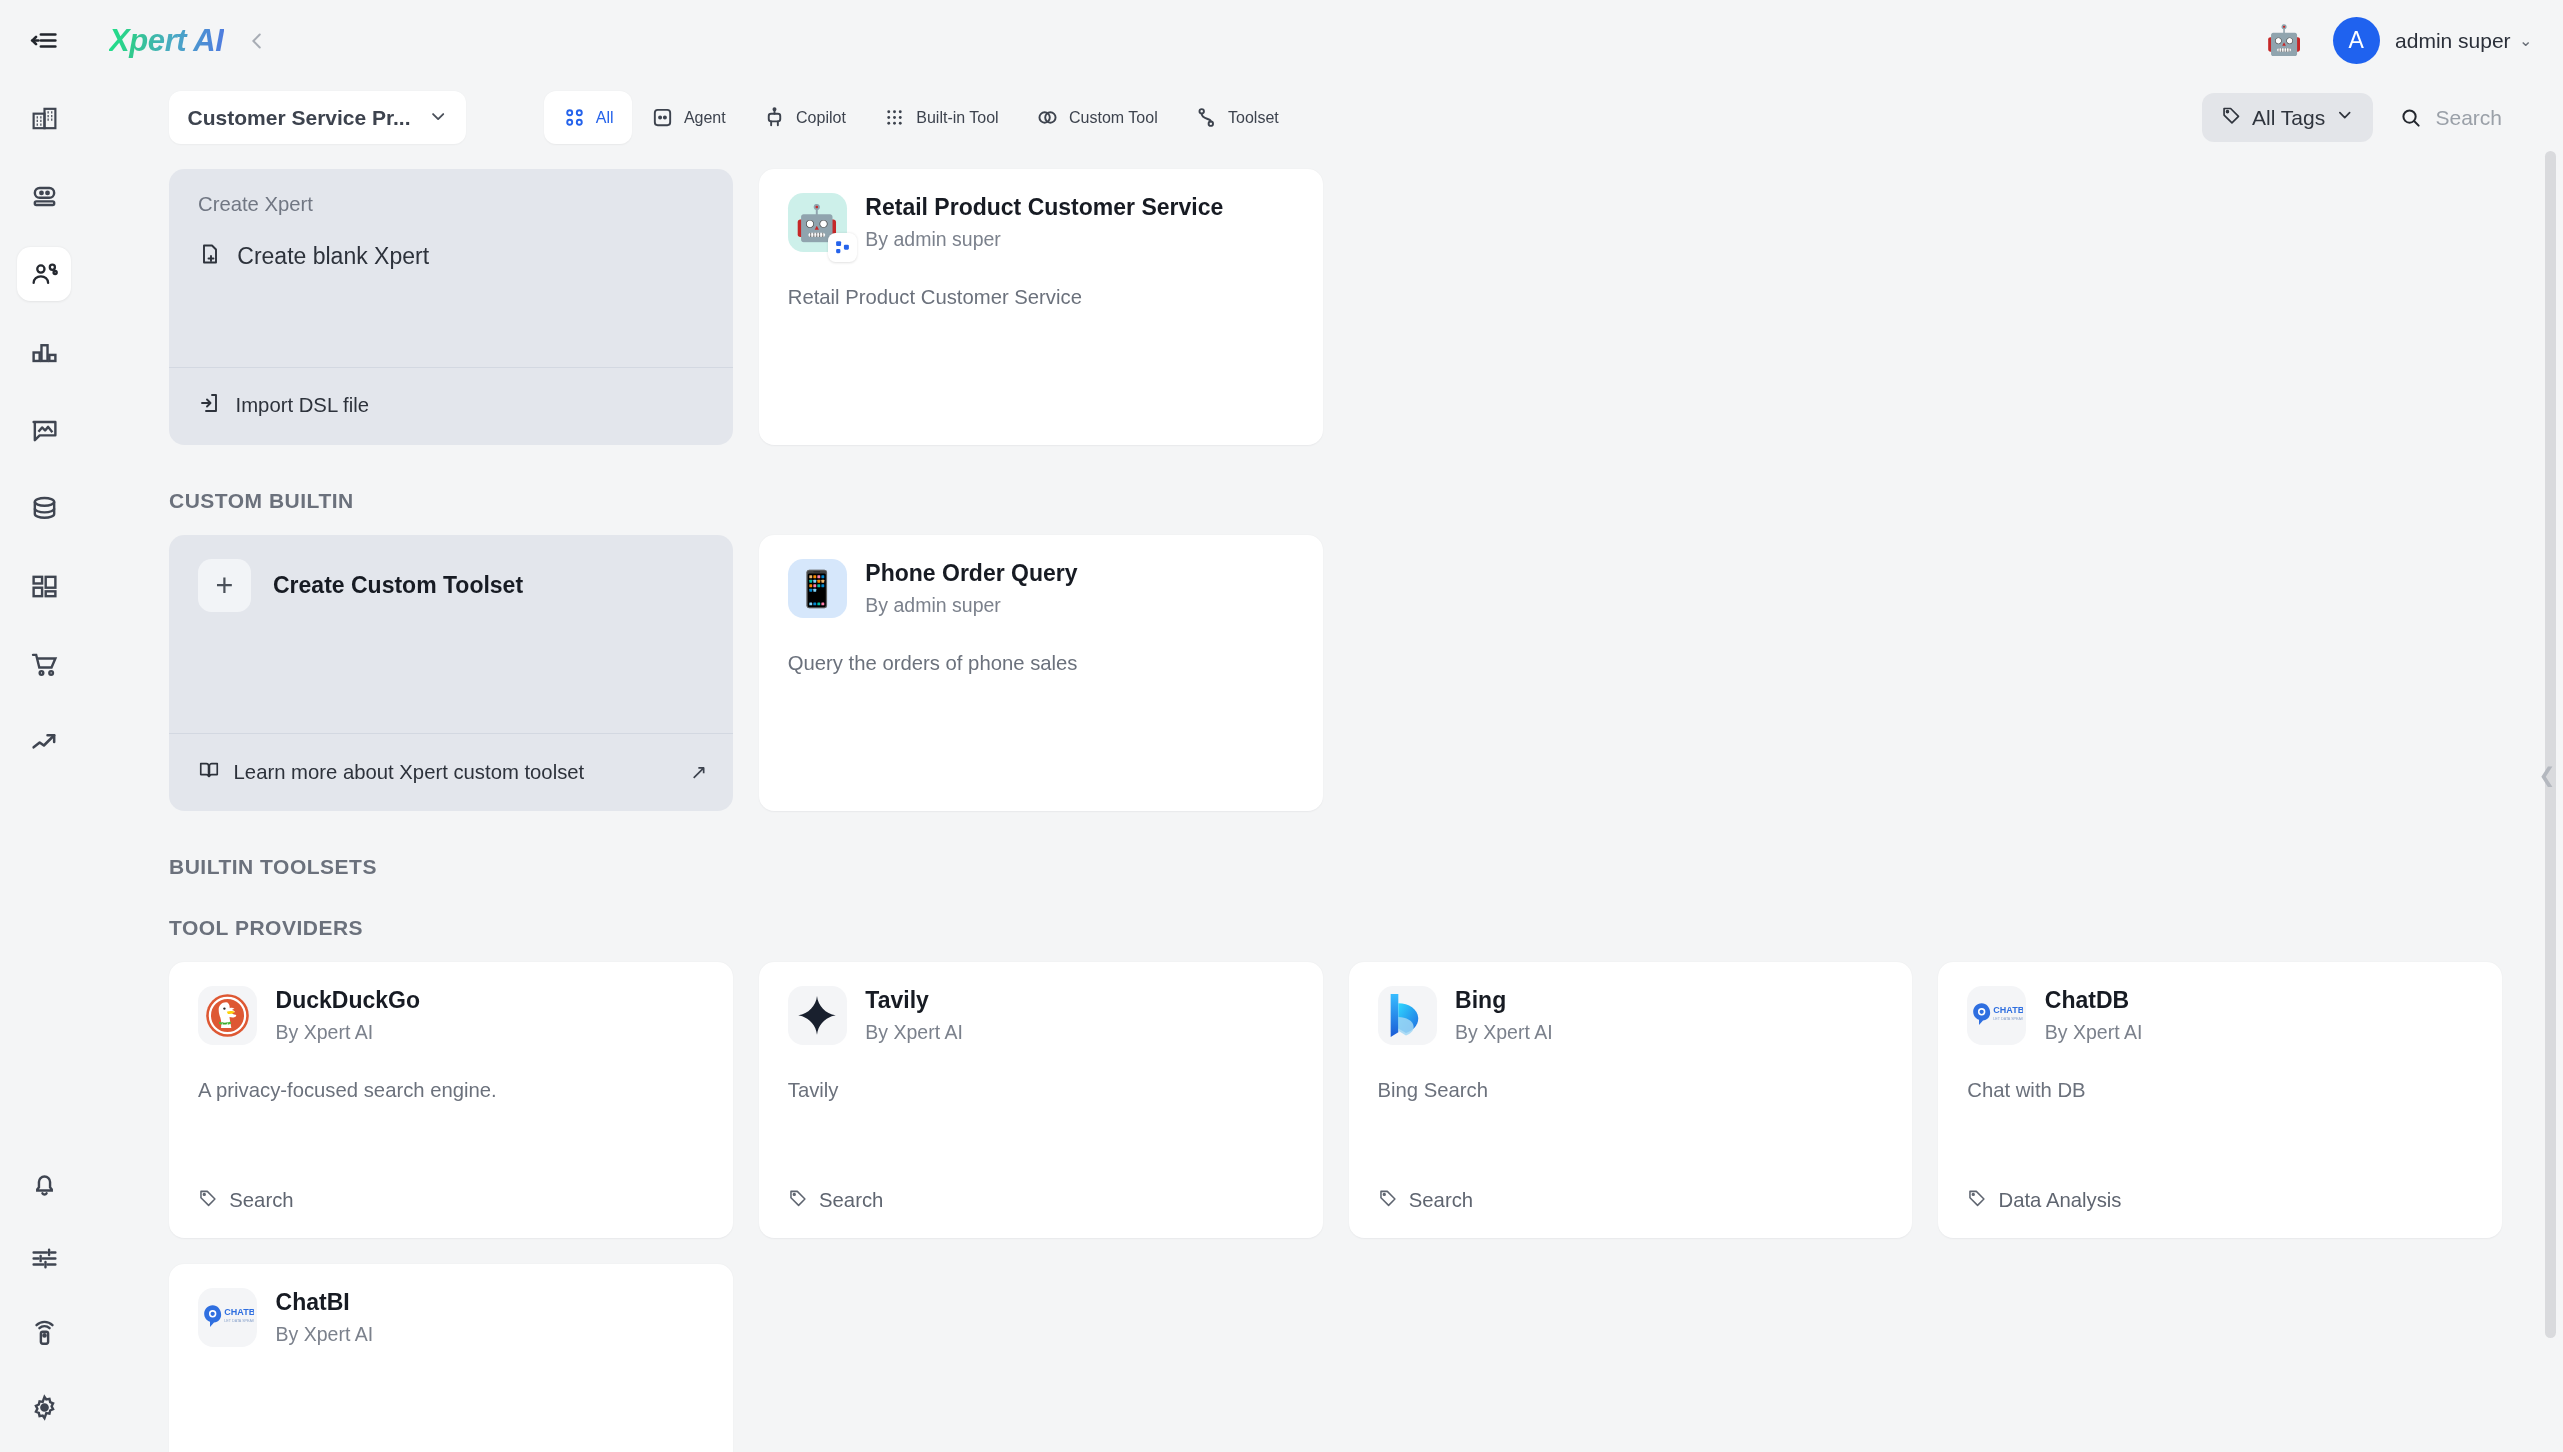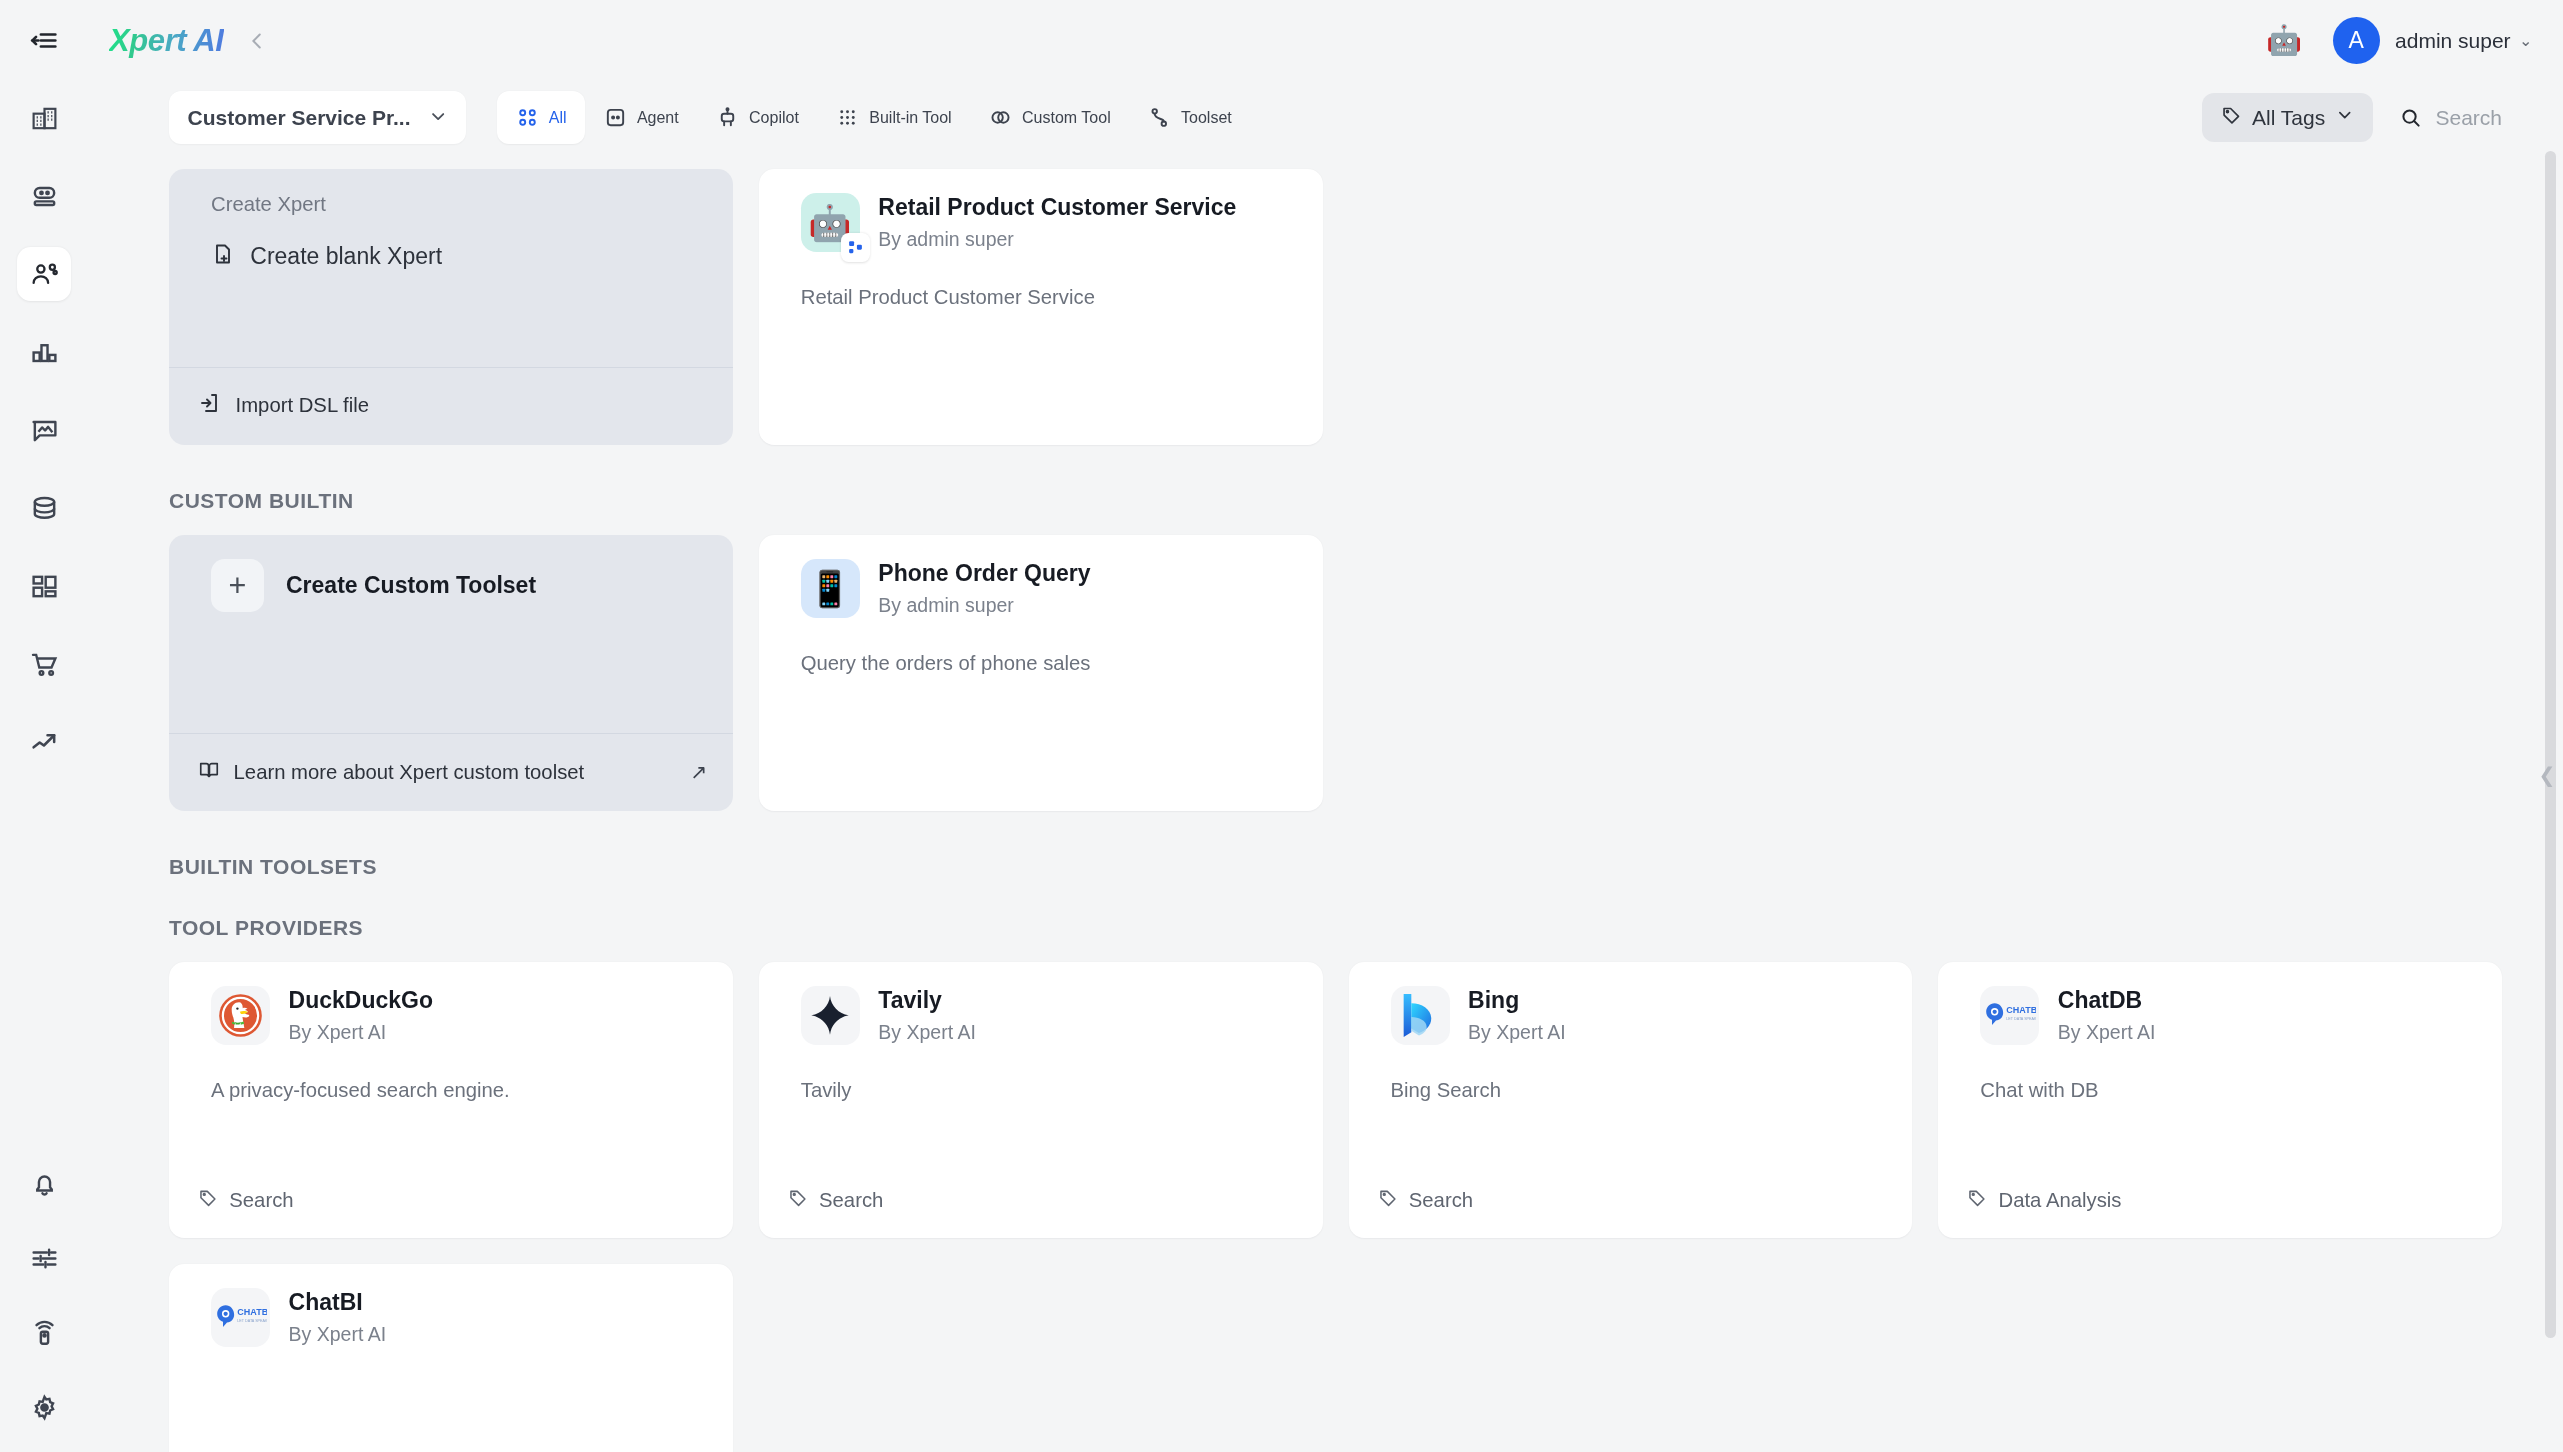--- a/index.html
+++ b/index.html
@@ -54,21 +54,21 @@
     width: 47px; height: 47px; border-radius: 50%; background: #1f62ef;
     color: #fff; font-size: 23px; display: flex; align-items: center; justify-content: center;
     margin-left: 30.5px; cursor: pointer;
   }
   #user-name { font-size: 21px; color: #2b303a; margin-left: 15.3px; cursor: pointer; }
   #user-caret { margin-left: 8.5px; color: #6a7079; font-size: 16px; cursor: pointer; }
 
   
   #toolbar {
     position: absolute; left: 88px; top: 81px; right: 0; height: 73px;
-    display: flex; align-items: center; padding: 0 61px 0 81px;
+    display: flex; align-items: center; padding: 0 61px 0 81px; gap: 47px;
   }
   #xpert-select {
     min-width: 175px; height: 53px; background: #fff; border-radius: 12px;
     display: flex; align-items: center; padding: 0 18.6px; cursor: pointer;
     box-shadow: 0 0.8px 1.7px rgba(0,0,0,.04);
   }
   #xpert-select .lbl { font-size: 21px; font-weight: bold; color: #3d434e; white-space: nowrap;
                        max-width: 233px; overflow: hidden; text-overflow: ellipsis; }
   #xpert-select .cv { margin-left: 17px; color: #5c6husband; }
   .tabs { display: flex; align-items: center; margin-left: 30.5px; }
@@ -96,21 +96,21 @@
     margin: 44px 0 22px 0;
   }
   .grid { display: grid; grid-template-columns: repeat(4, 1fr); gap: 26px; }
 
   .card {
     background: #fff; border-radius: 15.3px; min-height: 276px; position: relative;
     box-shadow: 0 0.8px 1.7px rgba(17,24,39,.05);
   }
   .card-ghost { background: #e3e6ec; box-shadow: none; }
 
-  .card-pad { padding: 24px 29px 0 29px; margin-left: 13px; }
+  .card-pad { padding: 24px 29px 0 29px; }
   .card-head { display: flex; align-items: flex-start; gap: 18.6px; }
   .card-logo {
     width: 59px; height: 59px; border-radius: 15.3px; flex: 0 0 59px;
     display: flex; align-items: center; justify-content: center; position: relative;
     font-size: 35px; line-height: 1; background: #fff;
   }
   .card-logo.teal { background: #cdf0ea; }
   .card-logo.blue { background: #d6e7fb; }
   .card-logo.plain { background: #f4f5f7; }
   .logo-badge {

